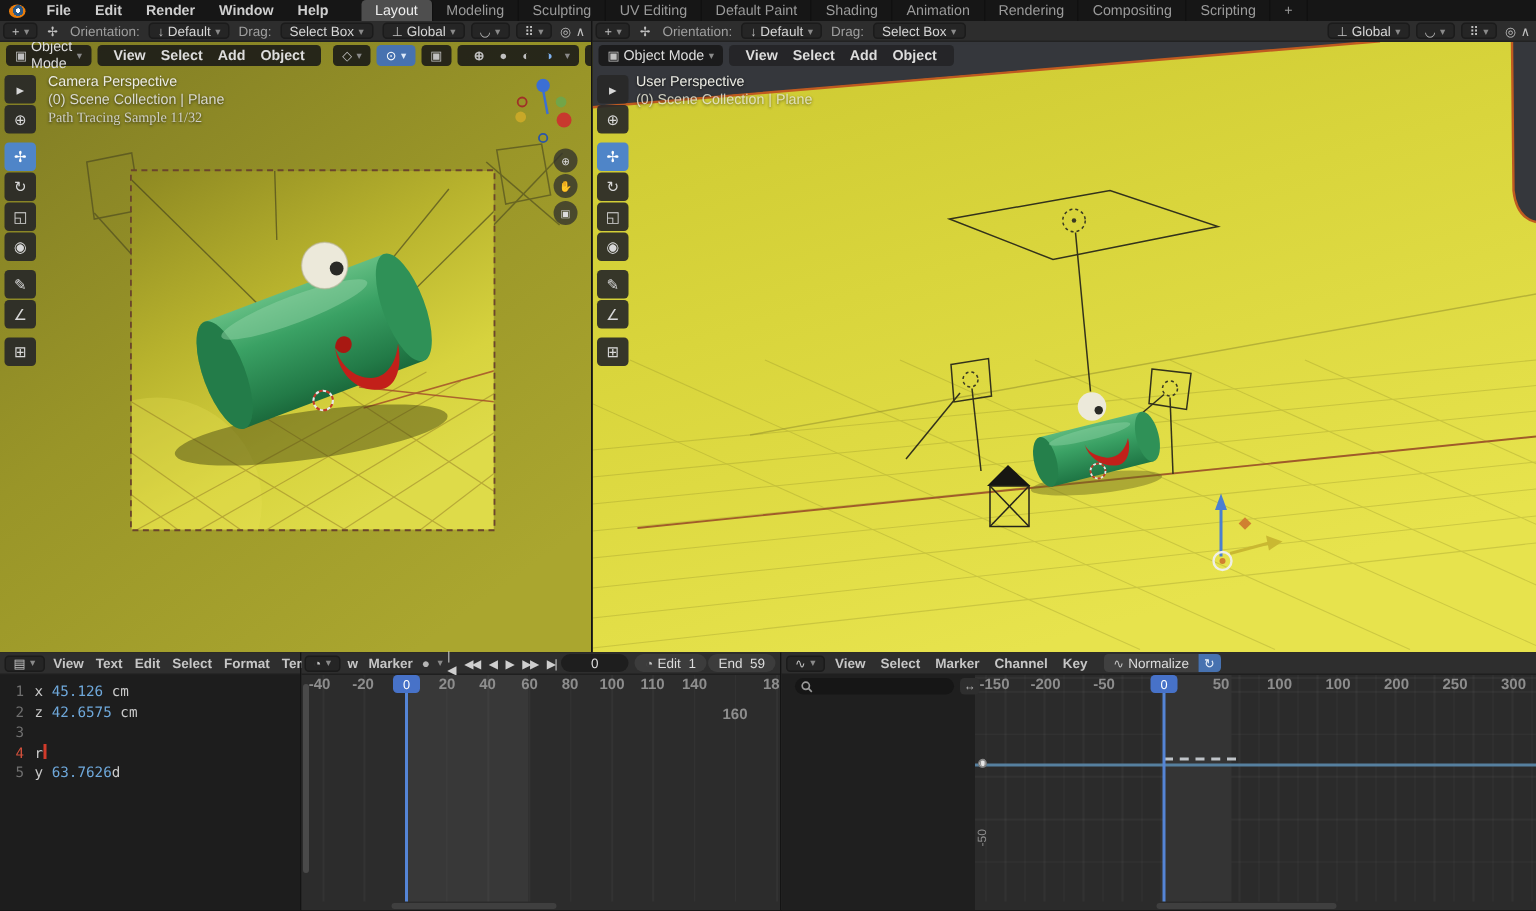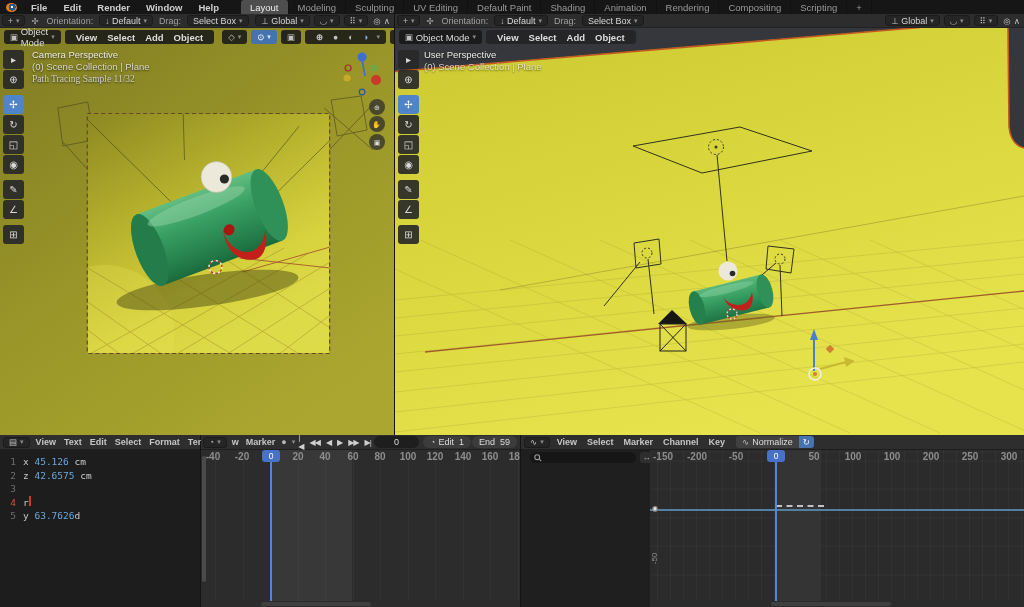--- a/index.html
+++ b/index.html
@@ -552,23 +552,23 @@
       <div class="bbody tl-body">
         <div class="tl-band"></div>
         <div class="tl-grid"></div>
         <span class="ruler-num" style="left:12px;">-40</span>
         <span class="ruler-num" style="left:41px;">-20</span>
         <span class="ruler-num" style="left:97px;">20</span>
         <span class="ruler-num" style="left:124px;">40</span>
         <span class="ruler-num" style="left:152px;">60</span>
         <span class="ruler-num" style="left:179px;">80</span>
         <span class="ruler-num" style="left:207px;">100</span>
-        <span class="ruler-num" style="left:234px;">120</span>
+        <span class="ruler-num" style="left:234px;">110</span>
         <span class="ruler-num" style="left:262px;">140</span>
-        <span class="ruler-num" style="left:289px;">160</span>
+        <span class="ruler-num" style="left:289px;margin-top:20px;">160</span>
         <span class="ruler-num" style="left:316px;">180</span>
         <div class="playhead" style="left:69px;"></div>
         <div class="ph-badge" style="left:69px;">0</div>
         <div class="vscroll" style="left:1px; top:6px; height:126px;"></div>
         <div class="hscroll" style="left:60px; width:110px;"></div>
       </div>
     </div>
 
     <div class="breg" style="left:521px; width:503px; border-right:none;">
       <div class="bhead" style="font-size:9px;">

